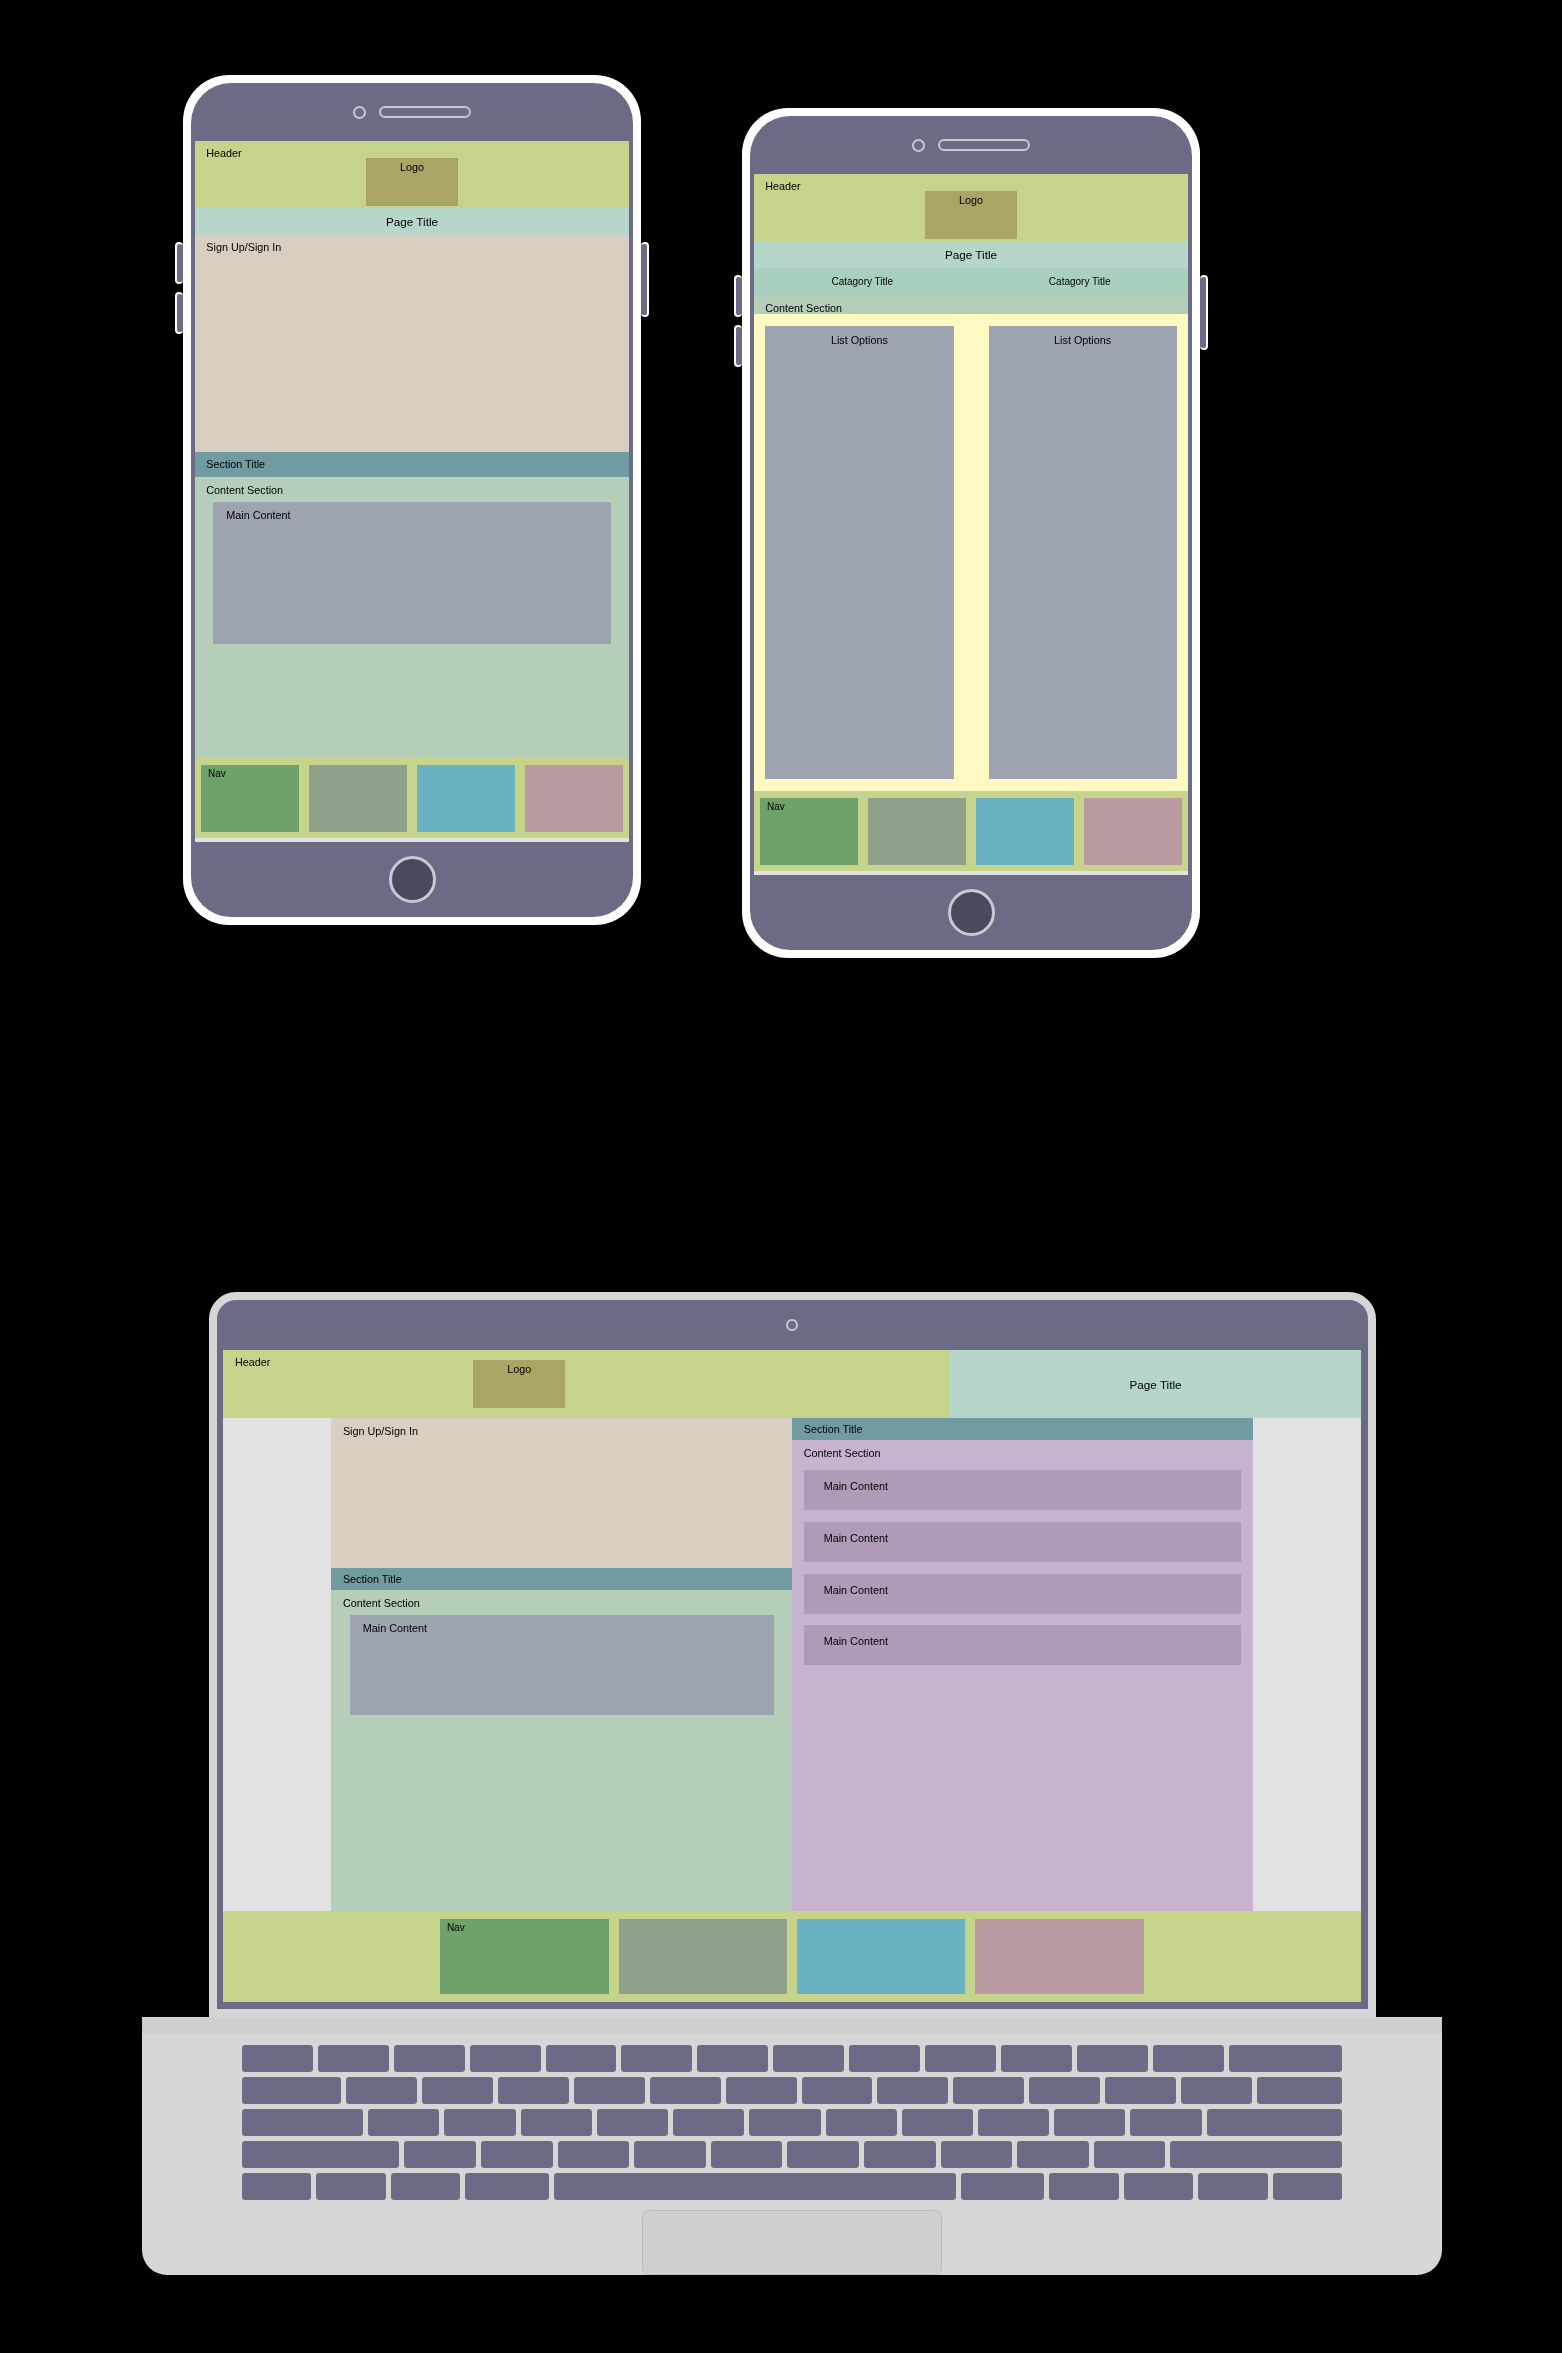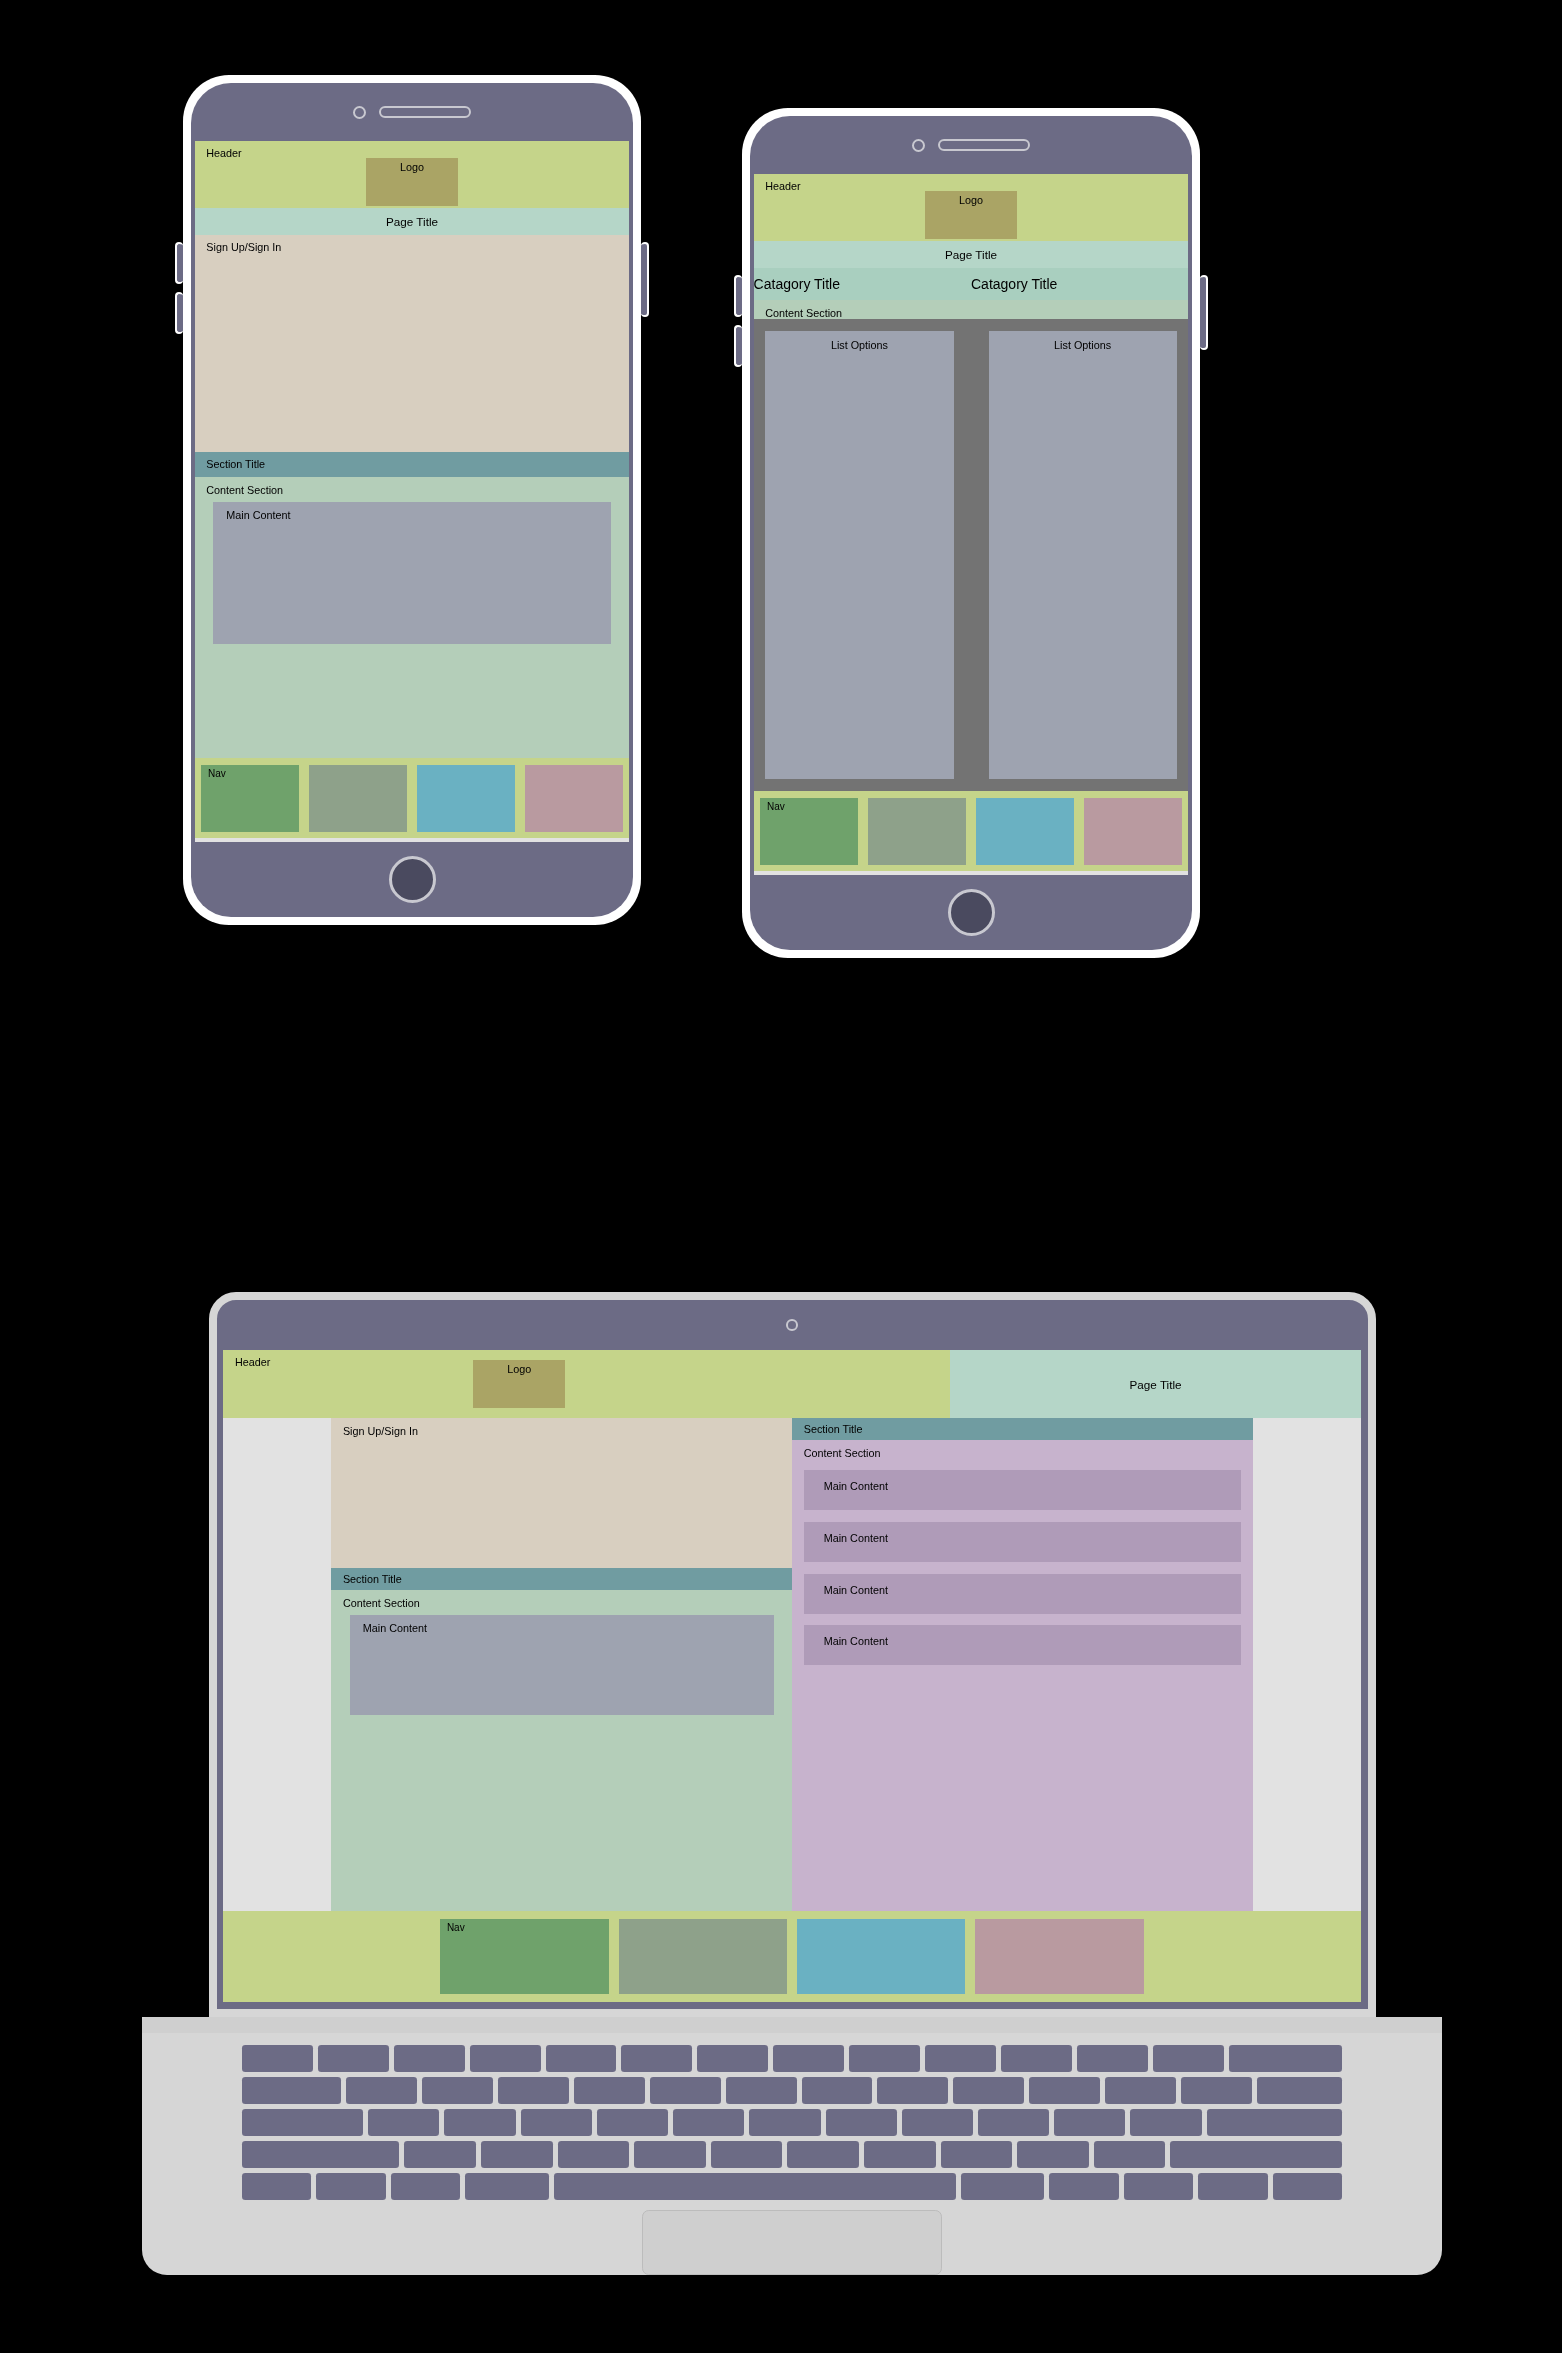--- a/index.html
+++ b/index.html
@@ -54,28 +54,28 @@
 
   
   .wf-header { background:#c5d48a; padding:5px 11.7px; position:relative; min-height:67px; }
   .wf-logo {
     position:absolute; left:50%; transform:translateX(-50%);
     top:16.7px; width:92px; height:48px;
     background:#aaa465; text-align:center; font-size:10.8px; padding-top:3.3px;
   }
   .wf-title-bar { background:#b5d6c8; text-align:center; padding:6.7px 0; font-size:11.7px; }
   .wf-cat-row { display:flex; background:#b5d6c8; }
-  .wf-cat { flex:1; text-align:left; padding:8.3px 0; background:#a9cfbf; font-size:14px; }
+  .wf-cat { flex:1; text-align:center; padding:8.3px 0; background:#a9cfbf; font-size:10px; }
   .wf-signup { background:#d8cfc0; padding:6.7px 11.7px; font-size:10.8px; flex:0 0 auto; }
   .wf-section-title { background:#709ca1; color:#000; padding:6.7px 11.7px; font-size:10.8px; }
   .wf-content-section { background:#b4ceb9; padding:6.7px 11.7px; font-size:10.8px; position:relative; }
   .wf-main-content {
     background:#9ea3b0; margin:6.7px 6.7px 0 6.7px; padding:6.7px 13.3px; font-size:10.8px;
   }
-  .wf-list-row { display:flex; gap:35px; padding:11.7px 11.7px; background:#737373; flex:1;}
+  .wf-list-row { display:flex; gap:35px; padding:11.7px 11.7px; background:#fef9c3; flex:1;}
   .wf-list-col { flex:1; background:#9ea3b0; padding:8.3px 11.7px; font-size:10.8px; text-align:center;}
   .wf-nav-row { display:flex; gap:10px; padding:6.7px; background:#c5d48a; }
   .wf-nav { flex:1; height:67px; font-size:10px; padding:3.3px 6.7px; }
   .nav1{background:#6fa26b;} .nav2{background:#8ea18a;} .nav3{background:#6ab1c2;} .nav4{background:#b99aa0;}
 
   
   .laptop {
     position:absolute;
     left:142px; top:1292px;
     width:1300px; height:1017px;

